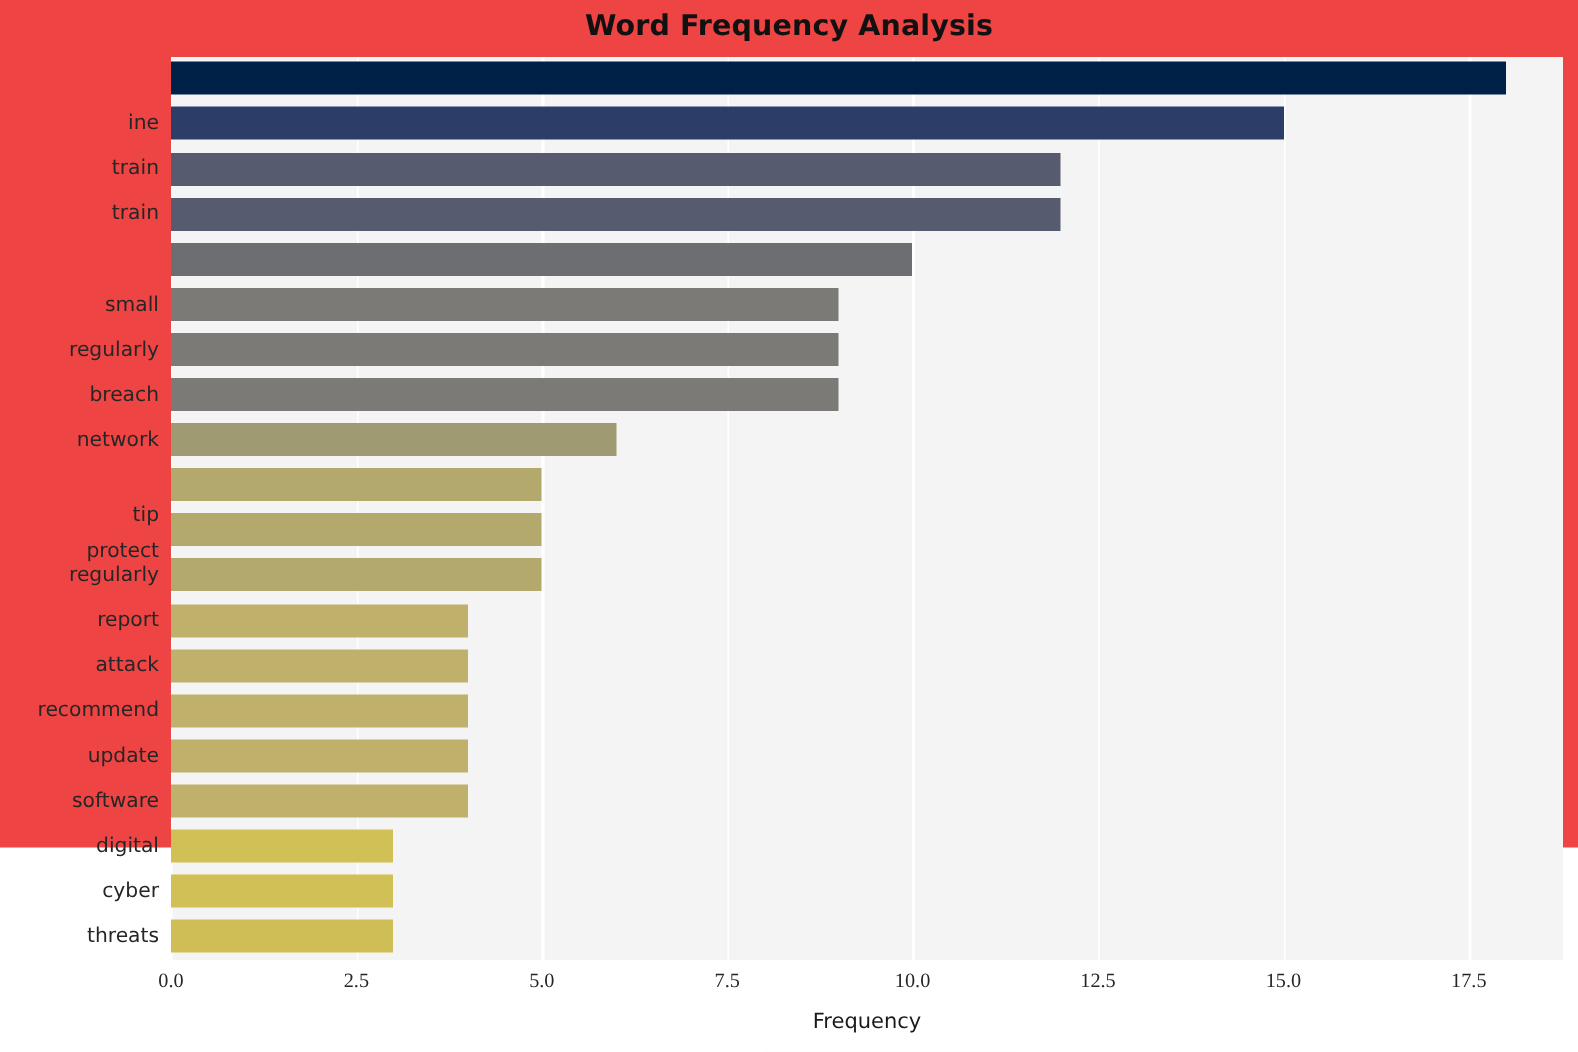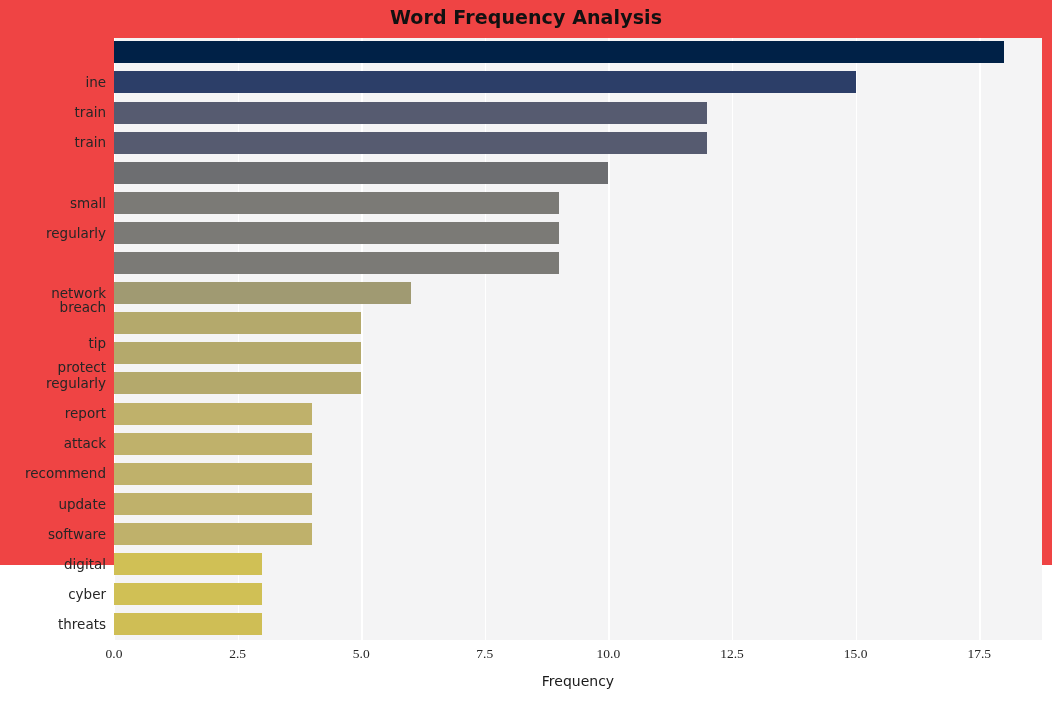--- a/index.html
+++ b/index.html
@@ -193,21 +193,21 @@
         </div>
       </div>
   </div>
 
   <div id="y-axis">
       <div class="y-tick-label" style="top: 30.1px;">ine</div>
       <div class="y-tick-label" style="top: 60.2px;">train</div>
       <div class="y-tick-label" style="top: 90.3px;">train</div>
       <div class="y-tick-label" style="top: 150.5px;">small</div>
       <div class="y-tick-label" style="top: 180.6px;">regularly</div>
-      <div class="y-tick-label" style="top: 210.7px; margin-top: 44px;">breach</div>
+      <div class="y-tick-label" style="top: 210.7px;">breach</div>
       <div class="y-tick-label" style="top: 240.8px;">network</div>
       <div class="y-tick-label" style="top: 270.9px; margin-top: 44px;">protect</div>
       <div class="y-tick-label" style="top: 291px;">tip</div>
       <div class="y-tick-label" style="top: 331.1px;">regularly</div>
       <div class="y-tick-label" style="top: 361.2px;">report</div>
       <div class="y-tick-label" style="top: 391.3px;">attack</div>
       <div class="y-tick-label" style="top: 421.4px;">recommend</div>
       <div class="y-tick-label" style="top: 451.5px;">update</div>
       <div class="y-tick-label" style="top: 481.6px;">software</div>
       <div class="y-tick-label" style="top: 511.7px;">digital</div>

